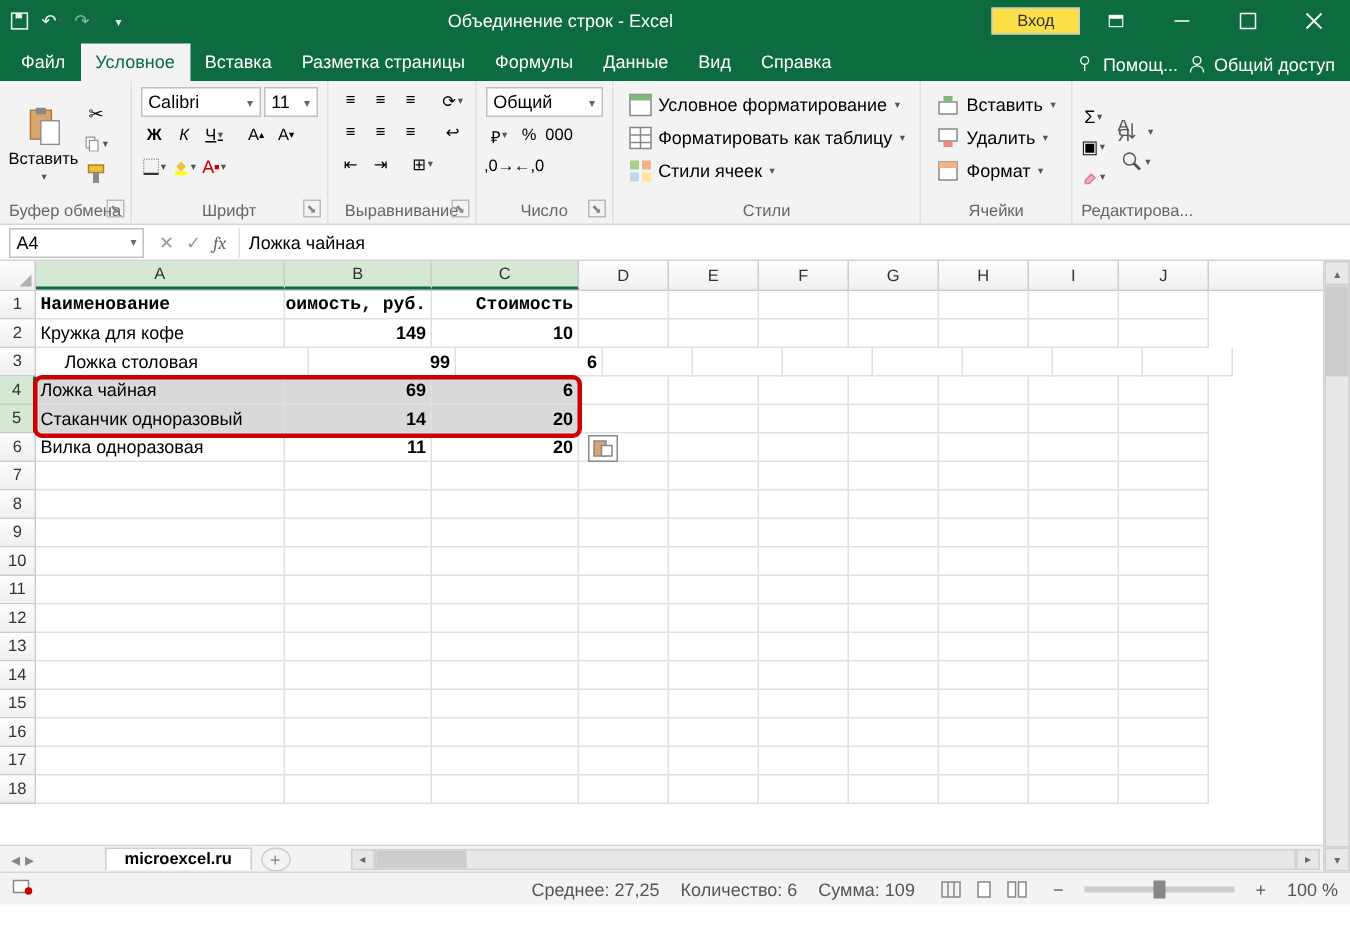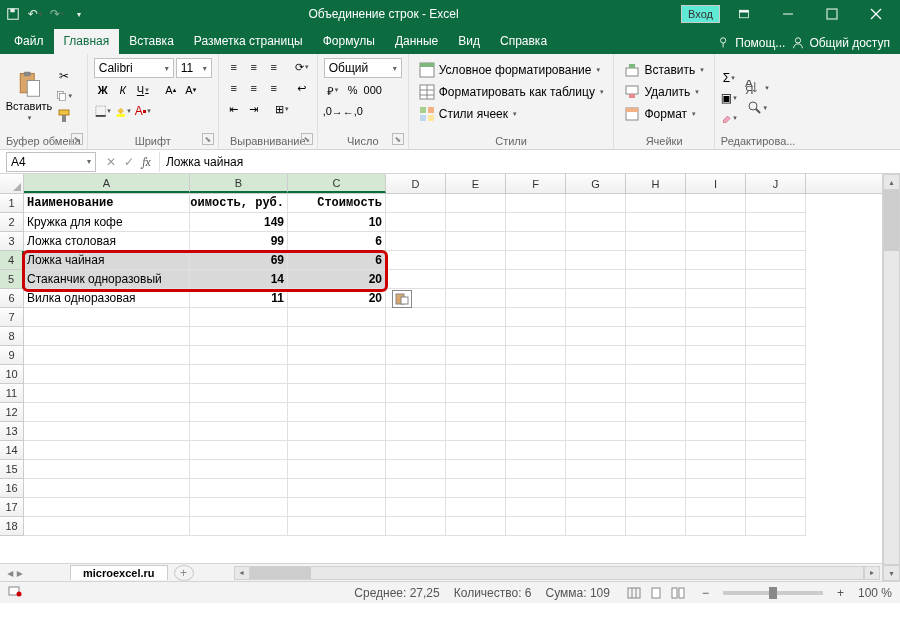--- a/index.html
+++ b/index.html
@@ -2,21 +2,21 @@
 <html><head>
 <meta charset="utf-8">
 <style>
 *{box-sizing:border-box;margin:0;padding:0;font-family:'Segoe UI',Tahoma,sans-serif;font-size:12px;}
 body{background:#fff;width:900px;height:631px;overflow:hidden;position:relative;}
 .titlebar{height:28px;background:#0c6b3f;display:flex;align-items:center;color:#fff;}
 .qat{display:flex;align-items:center;gap:8px;padding-left:6px;}
 .qat-icon{width:14px;height:14px;display:flex;align-items:center;justify-content:center;color:#fff;opacity:.9;}
 .title{flex:1;text-align:center;font-size:12px;}
 .titlebar-right{display:flex;align-items:center;gap:4px;padding-right:4px;}
-.login-btn{background:#5eead4;color:#333;padding:2px 6px;border:1px solid #ccc;font-size:11px;}
+.login-btn{background:#fde047;color:#333;padding:2px 16px;border:1px solid #ccc;font-size:11px;}
 .win-btn{width:40px;height:28px;display:flex;align-items:center;justify-content:center;color:#fff;}
 .win-btn svg{width:12px;height:12px;}
 .tabs-bar{height:26px;background:#0c6b3f;display:flex;align-items:flex-end;color:#fff;padding-left:4px;}
 .tab{padding:5px 10px 6px;font-size:12px;cursor:pointer;}
 .tab.active{background:#f3f3f3;color:#0c6b3f;}
 .tabs-right{margin-left:auto;display:flex;align-items:center;gap:6px;padding-right:10px;padding-bottom:4px;}
 .tabs-right span{display:flex;align-items:center;gap:4px;}
 .ribbon{background:#f3f3f3;border-bottom:1px solid #d4d4d4;height:96px;display:flex;}
 .group{border-right:1px solid #e0e0e0;padding:4px 6px 2px;display:flex;flex-direction:column;position:relative;}
 .group-content{flex:1;display:flex;gap:4px;}
@@ -116,21 +116,21 @@
         <svg viewBox="0 0 12 12">
           <line x1="1" y1="1" x2="11" y2="11" stroke="#fff" stroke-width="1.2"></line>
           <line x1="11" y1="1" x2="1" y2="11" stroke="#fff" stroke-width="1.2"></line>
         </svg>
       </div>
   </div>
 </div>
 
 <div class="tabs-bar">
   <div class="tab">Файл</div>
-  <div class="tab active">Главная</div>
+  <div class="tab active">Условное</div>
   <div class="tab">Вставка</div>
   <div class="tab">Разметка страницы</div>
   <div class="tab">Формулы</div>
   <div class="tab">Данные</div>
   <div class="tab">Вид</div>
   <div class="tab">Справка</div>
   <div class="tabs-right">
     <span>
         <svg width="14" height="14" viewBox="0 0 16 16">
           <circle cx="7" cy="5" r="3" fill="none" stroke="#fff"></circle>
@@ -443,21 +443,21 @@
           <div class="cell right" style="width: 98px;">10</div>
           <div class="cell" style="width: 60px;"></div>
           <div class="cell" style="width: 60px;"></div>
           <div class="cell" style="width: 60px;"></div>
           <div class="cell" style="width: 60px;"></div>
           <div class="cell" style="width: 60px;"></div>
           <div class="cell" style="width: 60px;"></div>
           <div class="cell" style="width: 60px;"></div>
         </div>
         <div class="cell-row">
-          <div class="cell" style="width: 166px;">Ложка столовая</div>
+          <div class="cell" style="width: 166px; margin-left: 16px;">Ложка столовая</div>
           <div class="cell right" style="width: 98px;">99</div>
           <div class="cell right" style="width: 98px;">6</div>
           <div class="cell" style="width: 60px;"></div>
           <div class="cell" style="width: 60px;"></div>
           <div class="cell" style="width: 60px;"></div>
           <div class="cell" style="width: 60px;"></div>
           <div class="cell" style="width: 60px;"></div>
           <div class="cell" style="width: 60px;"></div>
           <div class="cell" style="width: 60px;"></div>
         </div>

